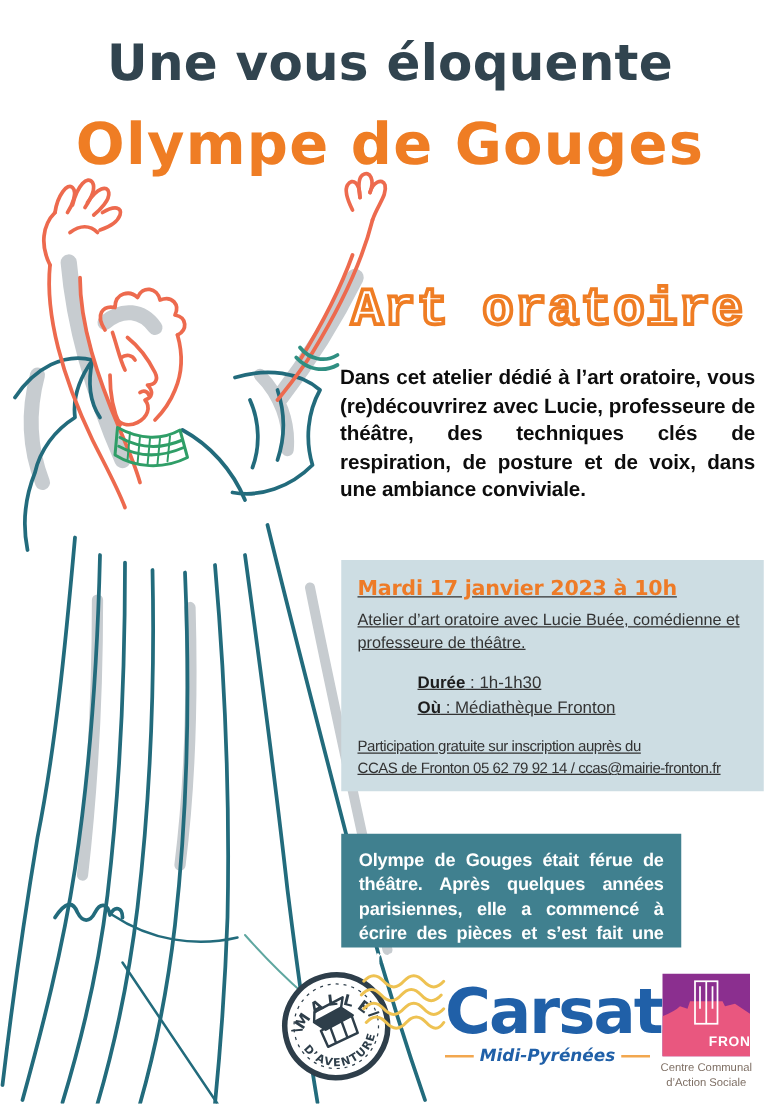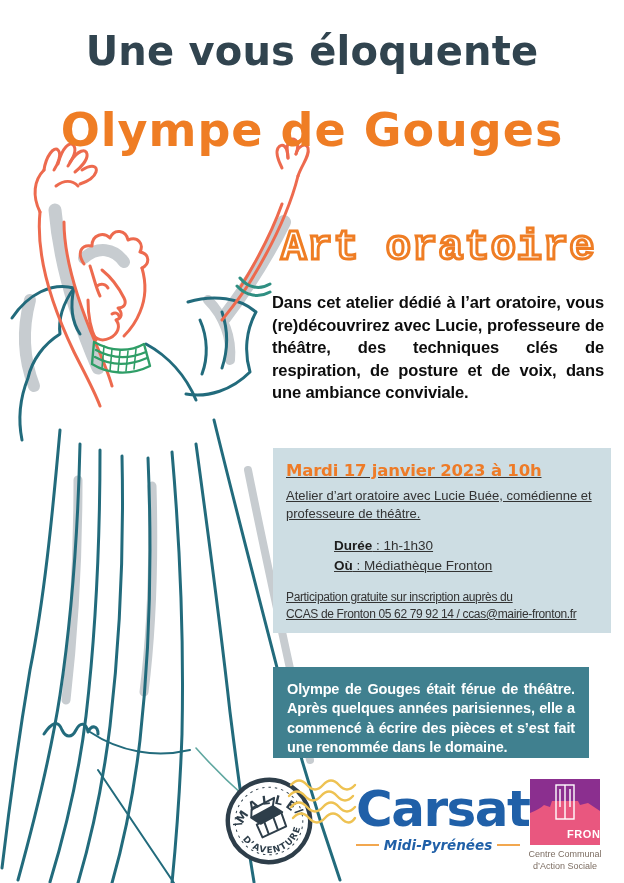--- a/index.html
+++ b/index.html
@@ -3,21 +3,21 @@
 <meta charset="utf-8">
 <style>
   html,body{margin:0;padding:0;background:#fff;}
   .page{position:relative;width:624px;height:883px;background:#ffffff;overflow:hidden;
         font-family:"Liberation Sans",sans-serif;}
 
   
   .title1{position:absolute;top:28px;left:0;right:0;margin:0;text-align:center;
           font-family:"DejaVu Sans",sans-serif;font-weight:800;font-size:40px;
           letter-spacing:0.2px;color:#31444f;}
-  .title2{position:absolute;top:88px;left:0;right:0;margin:15px;text-align:center;
+  .title2{position:absolute;top:88px;left:0;right:0;margin:0;text-align:center;
           font-family:"DejaVu Sans",sans-serif;font-weight:800;font-size:46px;
           letter-spacing:1px;color:#ef7d24;}
   .art-heading{position:absolute;left:281px;top:224px;margin:0;
           font-family:Liberation Mono, monospace;font-weight:800;font-size:42px;
           letter-spacing:1px;color:#ffffff;-webkit-text-stroke:3px #ef7d24;
           text-shadow:0 0 1px #ef7d24;}
 
   
   .intro{position:absolute;left:272px;top:291px;width:332px;margin:0;
          font-weight:bold;font-size:16.5px;line-height:1.37;letter-spacing:-0.1px;
@@ -28,21 +28,21 @@
             box-sizing:border-box;background:#cddde3;padding:13px 8px 12px 13px;color:#333;text-decoration:underline;}
   .event-date{color:#ee7b27;font-family:"DejaVu Sans",sans-serif;font-weight:bold;
               font-size:16.5px;letter-spacing:-0.2px;}
   .event-desc{margin-top:7px;font-size:13px;line-height:1.4;color:#333;width:308px;}
   .event-meta{margin-top:13px;font-size:13.5px;line-height:1.45;color:#333;margin-left:48px;}
   .event-meta b{color:#1d1d1d;}
   .event-register{margin-top:13px;font-size:12px;letter-spacing:-0.35px;
                   line-height:1.45;color:#333;white-space:nowrap;}
 
   
-  .bio-box{position:absolute;left:273px;top:667px;width:316px;height:91px;
+  .bio-box{position:absolute;left:273px;top:667px;width:272px;height:91px;
            box-sizing:border-box;background:#40808f;padding:13px 14px;
            color:#ffffff;font-weight:bold;font-size:14.5px;line-height:1.33;
            letter-spacing:-0.15px;text-align:justify;}
 
   
   .illustration{position:absolute;left:0;top:0;width:624px;height:883px;}
 
   
   .stamp{position:absolute;left:220px;top:772px;width:98px;height:98px;}
   .waves{position:absolute;left:287px;top:779px;width:76px;height:45px;}

